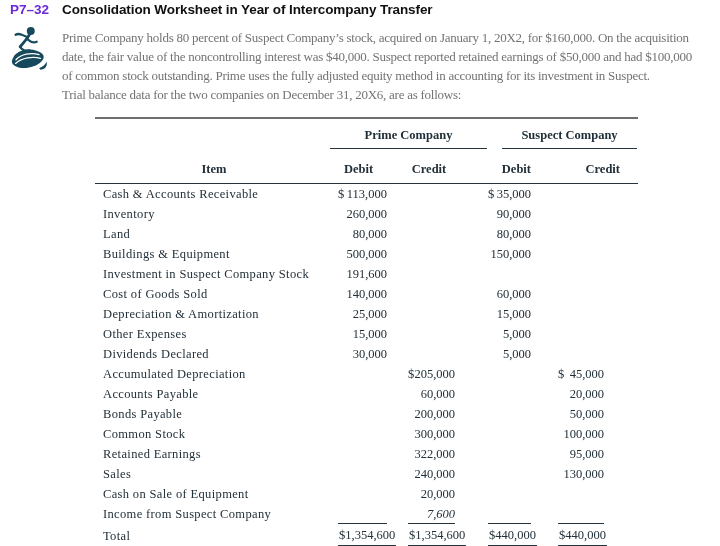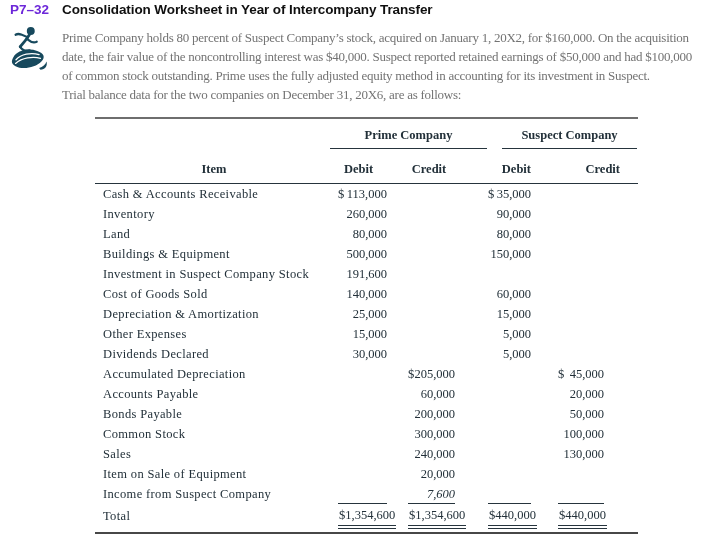--- a/index.html
+++ b/index.html
@@ -342,37 +342,53 @@
             </td>
     <td class="amt sd">
               <div class="cellin"><span class="ds"></span><span></span></div>
             </td>
     <td class="amt sc">
               <div class="cellin"><span class="ds"></span><span>100,000</span></div>
             </td>
     <td></td>
   </tr>
           <tr>
+    <td class="item">Retained Earnings</td>
+    <td class="amt pd">
+              <div class="cellin"><span class="ds"></span><span></span></div>
+            </td>
+    <td class="amt pc">
+              <div class="cellin"><span class="ds"></span><span>322,000</span></div>
+            </td>
+    <td class="amt sd">
+              <div class="cellin"><span class="ds"></span><span></span></div>
+            </td>
+    <td class="amt sc">
+              <div class="cellin"><span class="ds"></span><span>95,000</span></div>
+            </td>
+    <td></td>
+  </tr>
+          <tr>
     <td class="item">Sales</td>
     <td class="amt pd">
               <div class="cellin"><span class="ds"></span><span></span></div>
             </td>
     <td class="amt pc">
               <div class="cellin"><span class="ds"></span><span>240,000</span></div>
             </td>
     <td class="amt sd">
               <div class="cellin"><span class="ds"></span><span></span></div>
             </td>
     <td class="amt sc">
               <div class="cellin"><span class="ds"></span><span>130,000</span></div>
             </td>
     <td></td>
   </tr>
           <tr>
-    <td class="item">Item on Sale of Equipment</td>
+    <td class="item">Cash on Sale of Equipment</td>
     <td class="amt pd">
               <div class="cellin"><span class="ds"></span><span></span></div>
             </td>
     <td class="amt pc">
               <div class="cellin"><span class="ds"></span><span>20,000</span></div>
             </td>
     <td class="amt sd">
               <div class="cellin"><span class="ds"></span><span></span></div>
             </td>
     <td class="amt sc">

